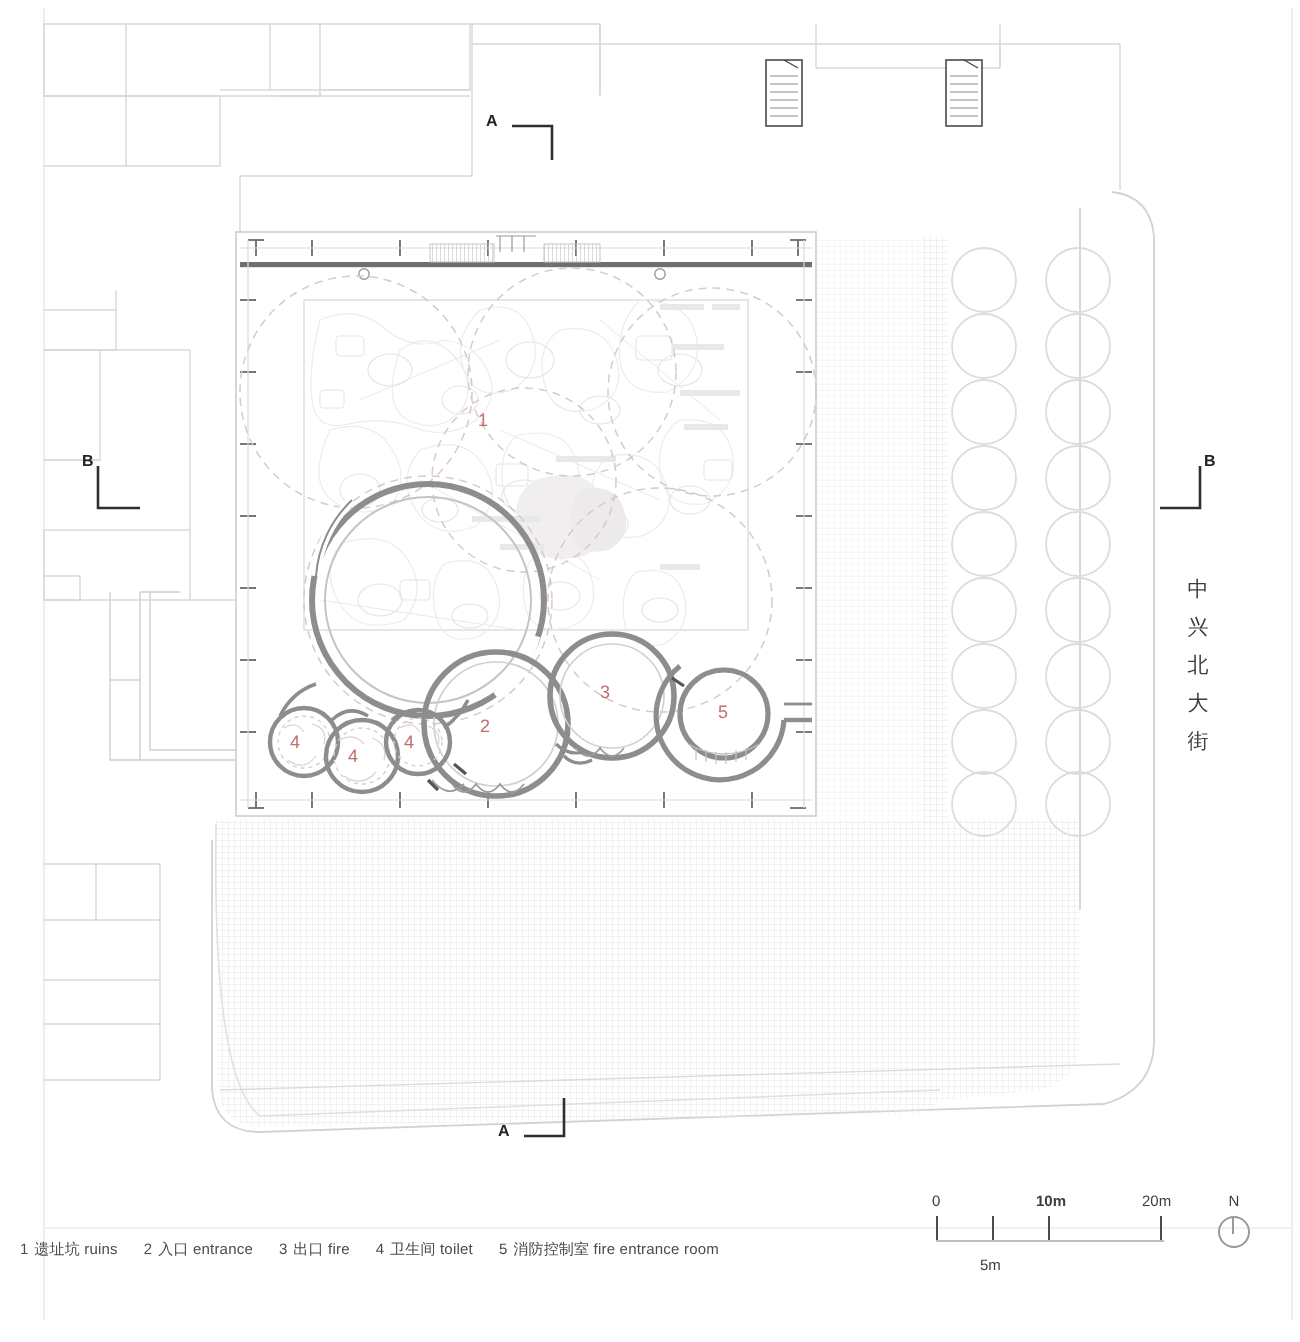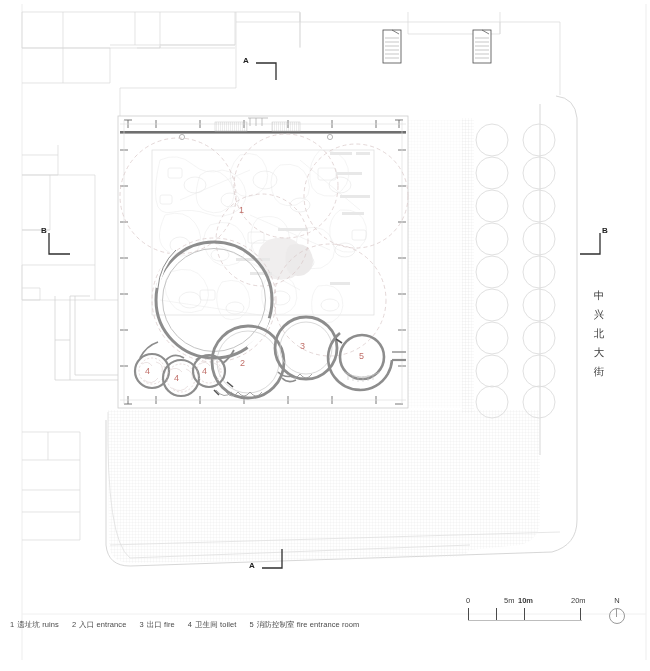--- a/index.html
+++ b/index.html
@@ -551,21 +551,21 @@
       <span class="legend-txt">卫生间 toilet</span>
     </div>
     <div class="legend-item">
       <span class="legend-num">5</span>
       <span class="legend-txt">消防控制室 fire entrance room</span>
     </div>
   </div>
 
   <div class="scalebar">
     <div class="scale-label" style="left:0px;">0</div>
-    <div class="scale-label" style="left:38px;">5m</div>
+    <div class="scale-label" style="left:24px;margin-top:32px;">5m</div>
     <div class="scale-label" style="left:52px;font-weight:bold;">10m</div>
     <div class="scale-label" style="left:105px;">20m</div>
     <div class="scale-tick" style="left:2px;"></div>
     <div class="scale-tick" style="left:30px;"></div>
     <div class="scale-tick" style="left:58px;"></div>
     <div class="scale-tick" style="left:114px;"></div>
     <div class="scale-axis"></div>
   </div>
 
   <div class="north">

